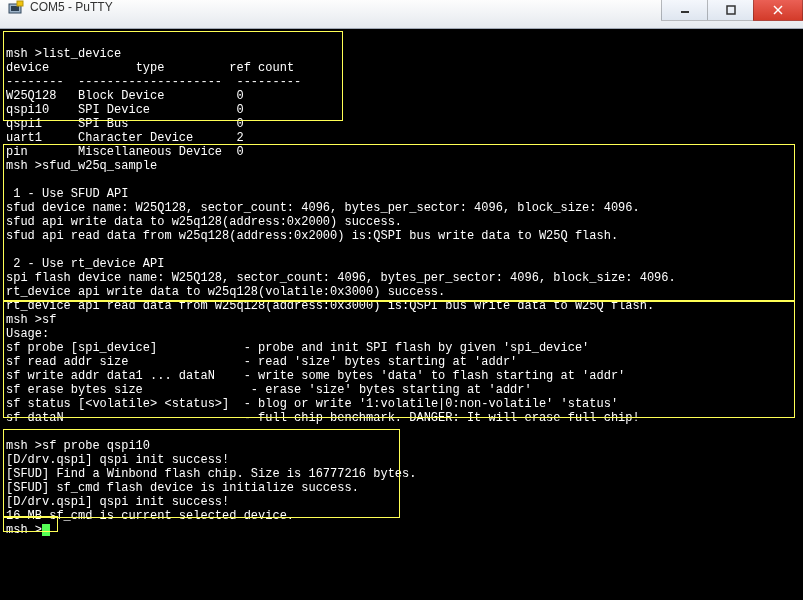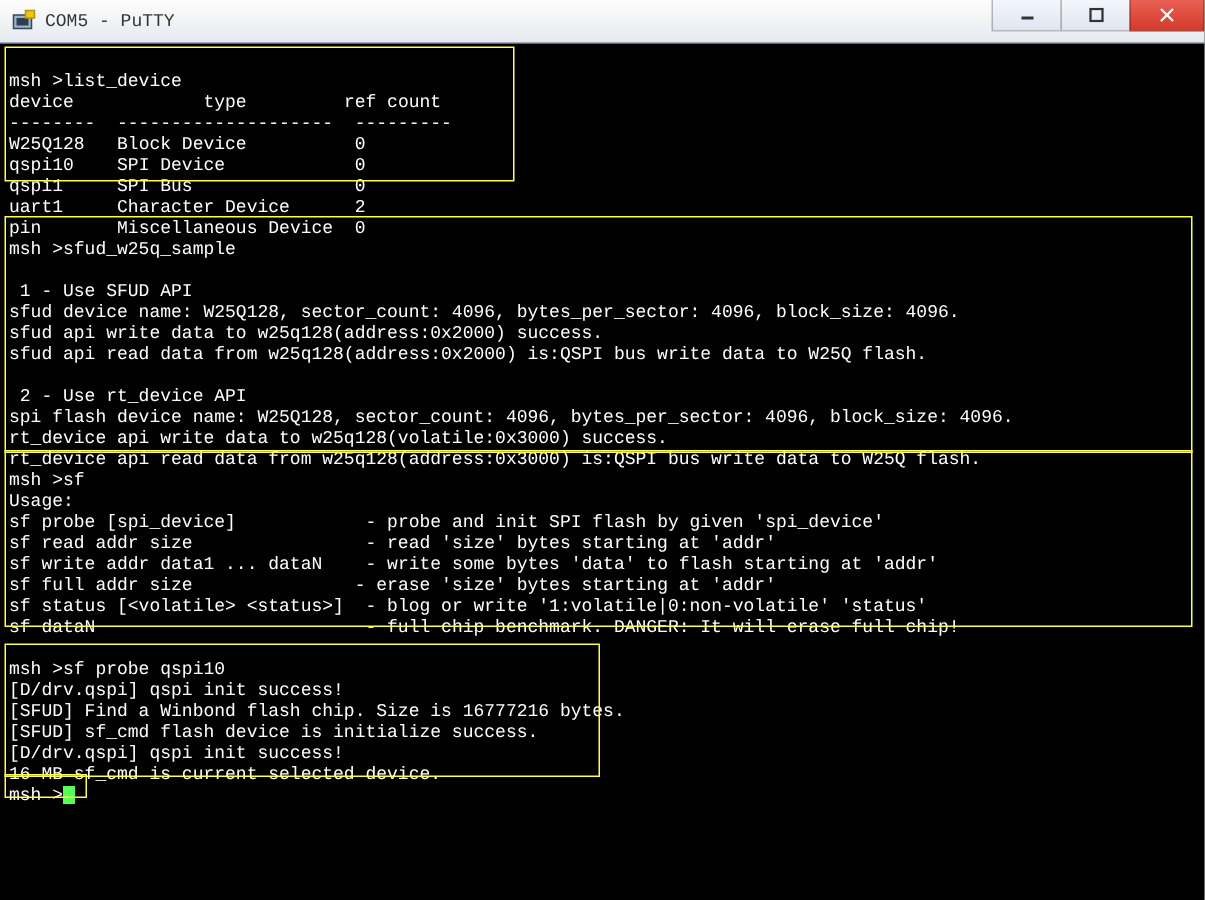--- a/index.html
+++ b/index.html
@@ -1,17 +1,17 @@
 <!DOCTYPE html>
 <html><head>
 <meta charset="utf-8">
 <style>
   body { margin: 0; padding: 0; background: #e0e0e0; font-family: "Segoe UI", Tahoma, sans-serif; width: 803px; height: 600px; overflow: hidden; }
   .window { width: 803px; height: 600px; background: #fff; box-shadow: 0 0 5px rgba(0,0,0,.3); display: flex; flex-direction: column; }
-  .titlebar { height: 28px; background: linear-gradient(to bottom,#fdfdfd,#e5e9ee); border-bottom:1px solid #a0a8b5; display:flex; align-items:center; padding:0 4px 0 8px; position:relative;font-family:Liberation Mono, monospace; }
+  .titlebar { height: 28px; background: linear-gradient(to bottom,#fdfdfd,#e5e9ee); border-bottom:1px solid #a0a8b5; display:flex; align-items:flex-start; padding:0 4px 0 8px; position:relative; }
   .titlebar .icon { width:16px; height:16px; margin-right:6px; display:flex; align-items:center; justify-content:center; }
   .titlebar .title { font-size:12px; color:#333; }
   .winbtns { position:absolute; right:0; top:0; display:flex; }
   .winbtn { width:45px; height:20px; border:1px solid rgba(0,0,0,.25); border-top:none; margin-left:-1px; display:flex; align-items:center; justify-content:center; font-size:10px; color:#444; cursor:pointer; }
   .winbtn.min, .winbtn.max { background: linear-gradient(to bottom,#f4f7fc,#dfe6f0); }
   .winbtn.close { background: linear-gradient(to bottom,#ea6055,#d33b2a); color:#fff; width:48px; }
   .terminal { flex:1; background:#000; color:#fff; font-family: "Courier New", monospace; font-size:12px; line-height:14px; padding:4px 6px; position:relative; overflow:hidden; white-space:pre; }
   .box { border:1px solid #ffff55; position:absolute; pointer-events:none; }
   .cursor { display:inline-block; width:8px; height:12px; background:#55ff55; vertical-align:middle; }
   .watermark { position:absolute; bottom:2px; right:6px; color:#ccc; font-family:Arial,sans-serif; font-size:14px; opacity:.7; }
@@ -67,21 +67,21 @@
 <span></span>
 <span> 2 - Use rt_device API</span>
 <span>spi flash device name: W25Q128, sector_count: 4096, bytes_per_sector: 4096, block_size: 4096.</span>
 <span>rt_device api write data to w25q128(volatile:0x3000) success.</span>
 <span>rt_device api read data from w25q128(address:0x3000) is:QSPI bus write data to W25Q flash.</span>
 <span>msh &gt;sf</span>
 <span>Usage:</span>
 <span><span>sf probe [spi_device]</span>            <span>- probe and init SPI flash by given 'spi_device'</span></span>
 <span><span>sf read addr size</span>                <span>- read 'size' bytes starting at 'addr'</span></span>
 <span><span>sf write addr data1 ... dataN</span>    <span>- write some bytes 'data' to flash starting at 'addr'</span></span>
-<span><span>sf full addr size</span>               <span>- erase 'size' bytes starting at 'addr'</span></span>
+<span><span>sf erase bytes size</span>               <span>- erase 'size' bytes starting at 'addr'</span></span>
 <span><span>sf status [&lt;volatile&gt; &lt;status&gt;]</span>  <span>- blog or write '1:volatile|0:non-volatile' 'status'</span></span>
 <span><span>sf dataN</span>                         <span>- full chip benchmark. DANGER: It will erase full chip!</span></span>
 <span></span>
 <span>msh &gt;sf probe qspi10</span>
 <span>[D/drv.qspi] qspi init success!</span>
 <span>[SFUD] Find a Winbond flash chip. Size is 16777216 bytes.</span>
 <span>[SFUD] sf_cmd flash device is initialize success.</span>
 <span>[D/drv.qspi] qspi init success!</span>
 <span>16 MB sf_cmd is current selected device.</span>
 <span>msh &gt;</span><span class="cursor"></span>

